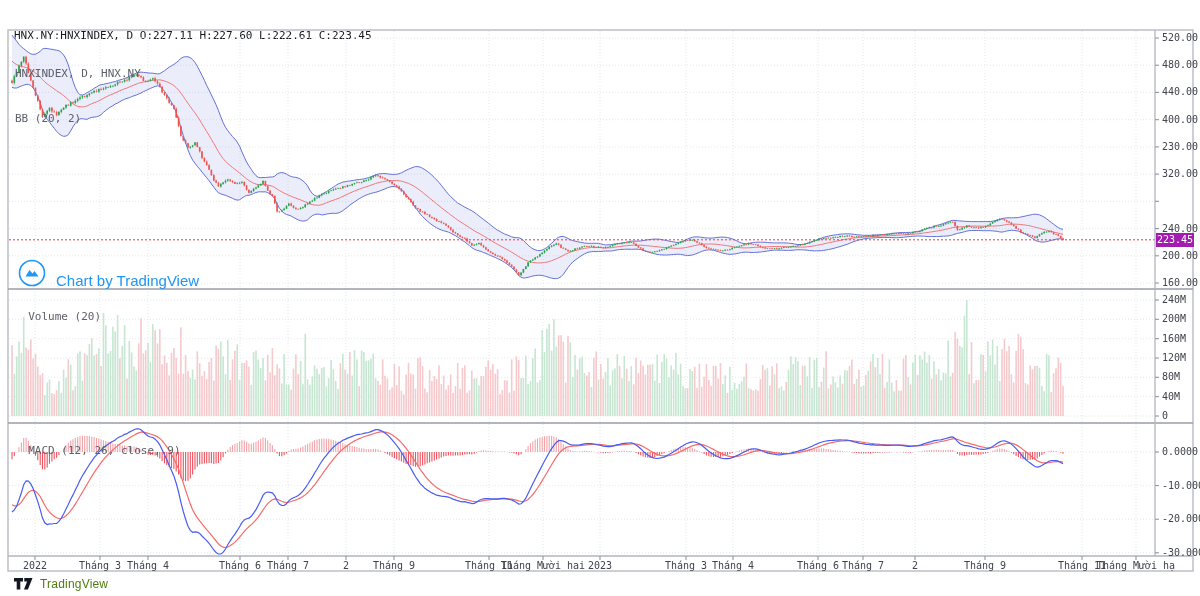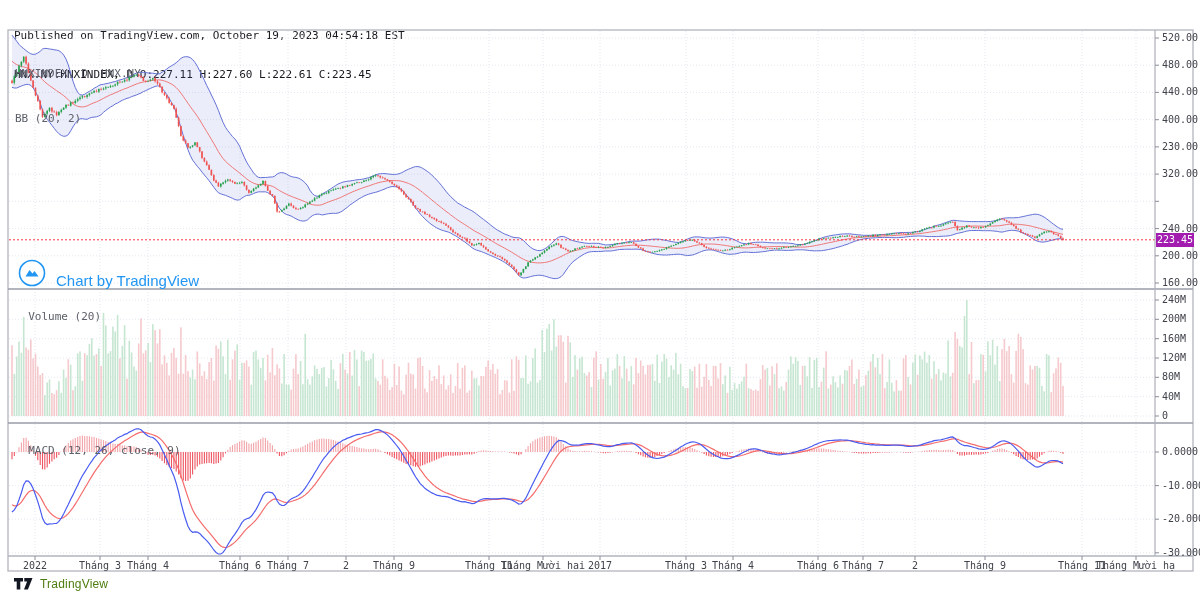--- a/index.html
+++ b/index.html
@@ -20,21 +20,20 @@
     font-family:"Liberation Sans","DejaVu Sans",sans-serif;}
   #watermark span{color:#2196f3;font-size:15px;font-weight:500;margin-top:16px;}
   #footer-logo{left:14px;top:577px;display:flex;align-items:center;gap:7px;cursor:pointer;
     font-family:"Liberation Sans","DejaVu Sans",sans-serif;}
   #footer-logo span{color:#4d7c0f;font-size:12px;font-weight:400;letter-spacing:.2px;}
 </style>
 </head>
 <body>
 
 <div class="abs" id="header">
-  <div>Published on TradingView.com, October 19, 2023 04:54:18 EST</div>
   <div>HNX.NY:HNXINDEX, D O:227.11 H:227.60 L:222.61 C:223.45</div>
 </div>
 
 <svg id="chart-svg" class="abs" width="1200" height="596" viewBox="0 0 1200 596">
     <line x1="35" y1="31" x2="35" y2="555" stroke="#e4e7ef" stroke-width="1" stroke-dasharray="1,2"></line>
     <line x1="100" y1="31" x2="100" y2="555" stroke="#e4e7ef" stroke-width="1" stroke-dasharray="1,2"></line>
     <line x1="148" y1="31" x2="148" y2="555" stroke="#e4e7ef" stroke-width="1" stroke-dasharray="1,2"></line>
     <line x1="240" y1="31" x2="240" y2="555" stroke="#e4e7ef" stroke-width="1" stroke-dasharray="1,2"></line>
     <line x1="288" y1="31" x2="288" y2="555" stroke="#e4e7ef" stroke-width="1" stroke-dasharray="1,2"></line>
     <line x1="346" y1="31" x2="346" y2="555" stroke="#e4e7ef" stroke-width="1" stroke-dasharray="1,2"></line>
@@ -1979,21 +1978,21 @@
 <div id="time-axis" class="abs">
     <div class="time-label" style="left: 35px;">2022</div>
     <div class="time-label" style="left: 100px;">Tháng 3</div>
     <div class="time-label" style="left: 148px;">Tháng 4</div>
     <div class="time-label" style="left: 240px;">Tháng 6</div>
     <div class="time-label" style="left: 288px;">Tháng 7</div>
     <div class="time-label" style="left: 346px;">2</div>
     <div class="time-label" style="left: 394px;">Tháng 9</div>
     <div class="time-label" style="left: 489px;">Tháng 11</div>
     <div class="time-label" style="left: 543px;">Tháng Mười hai</div>
-    <div class="time-label" style="left: 600px;">2017</div>
+    <div class="time-label" style="left: 600px;">2023</div>
     <div class="time-label" style="left: 686px;">Tháng 3</div>
     <div class="time-label" style="left: 733px;">Tháng 4</div>
     <div class="time-label" style="left: 818px;">Tháng 6</div>
     <div class="time-label" style="left: 863px;">Tháng 7</div>
     <div class="time-label" style="left: 915px;">2</div>
     <div class="time-label" style="left: 985px;">Tháng 9</div>
     <div class="time-label" style="left: 1082px;">Tháng 11</div>
     <div class="time-label" style="left: 1136px;">Tháng Mười hạ</div>
   </div>
 

